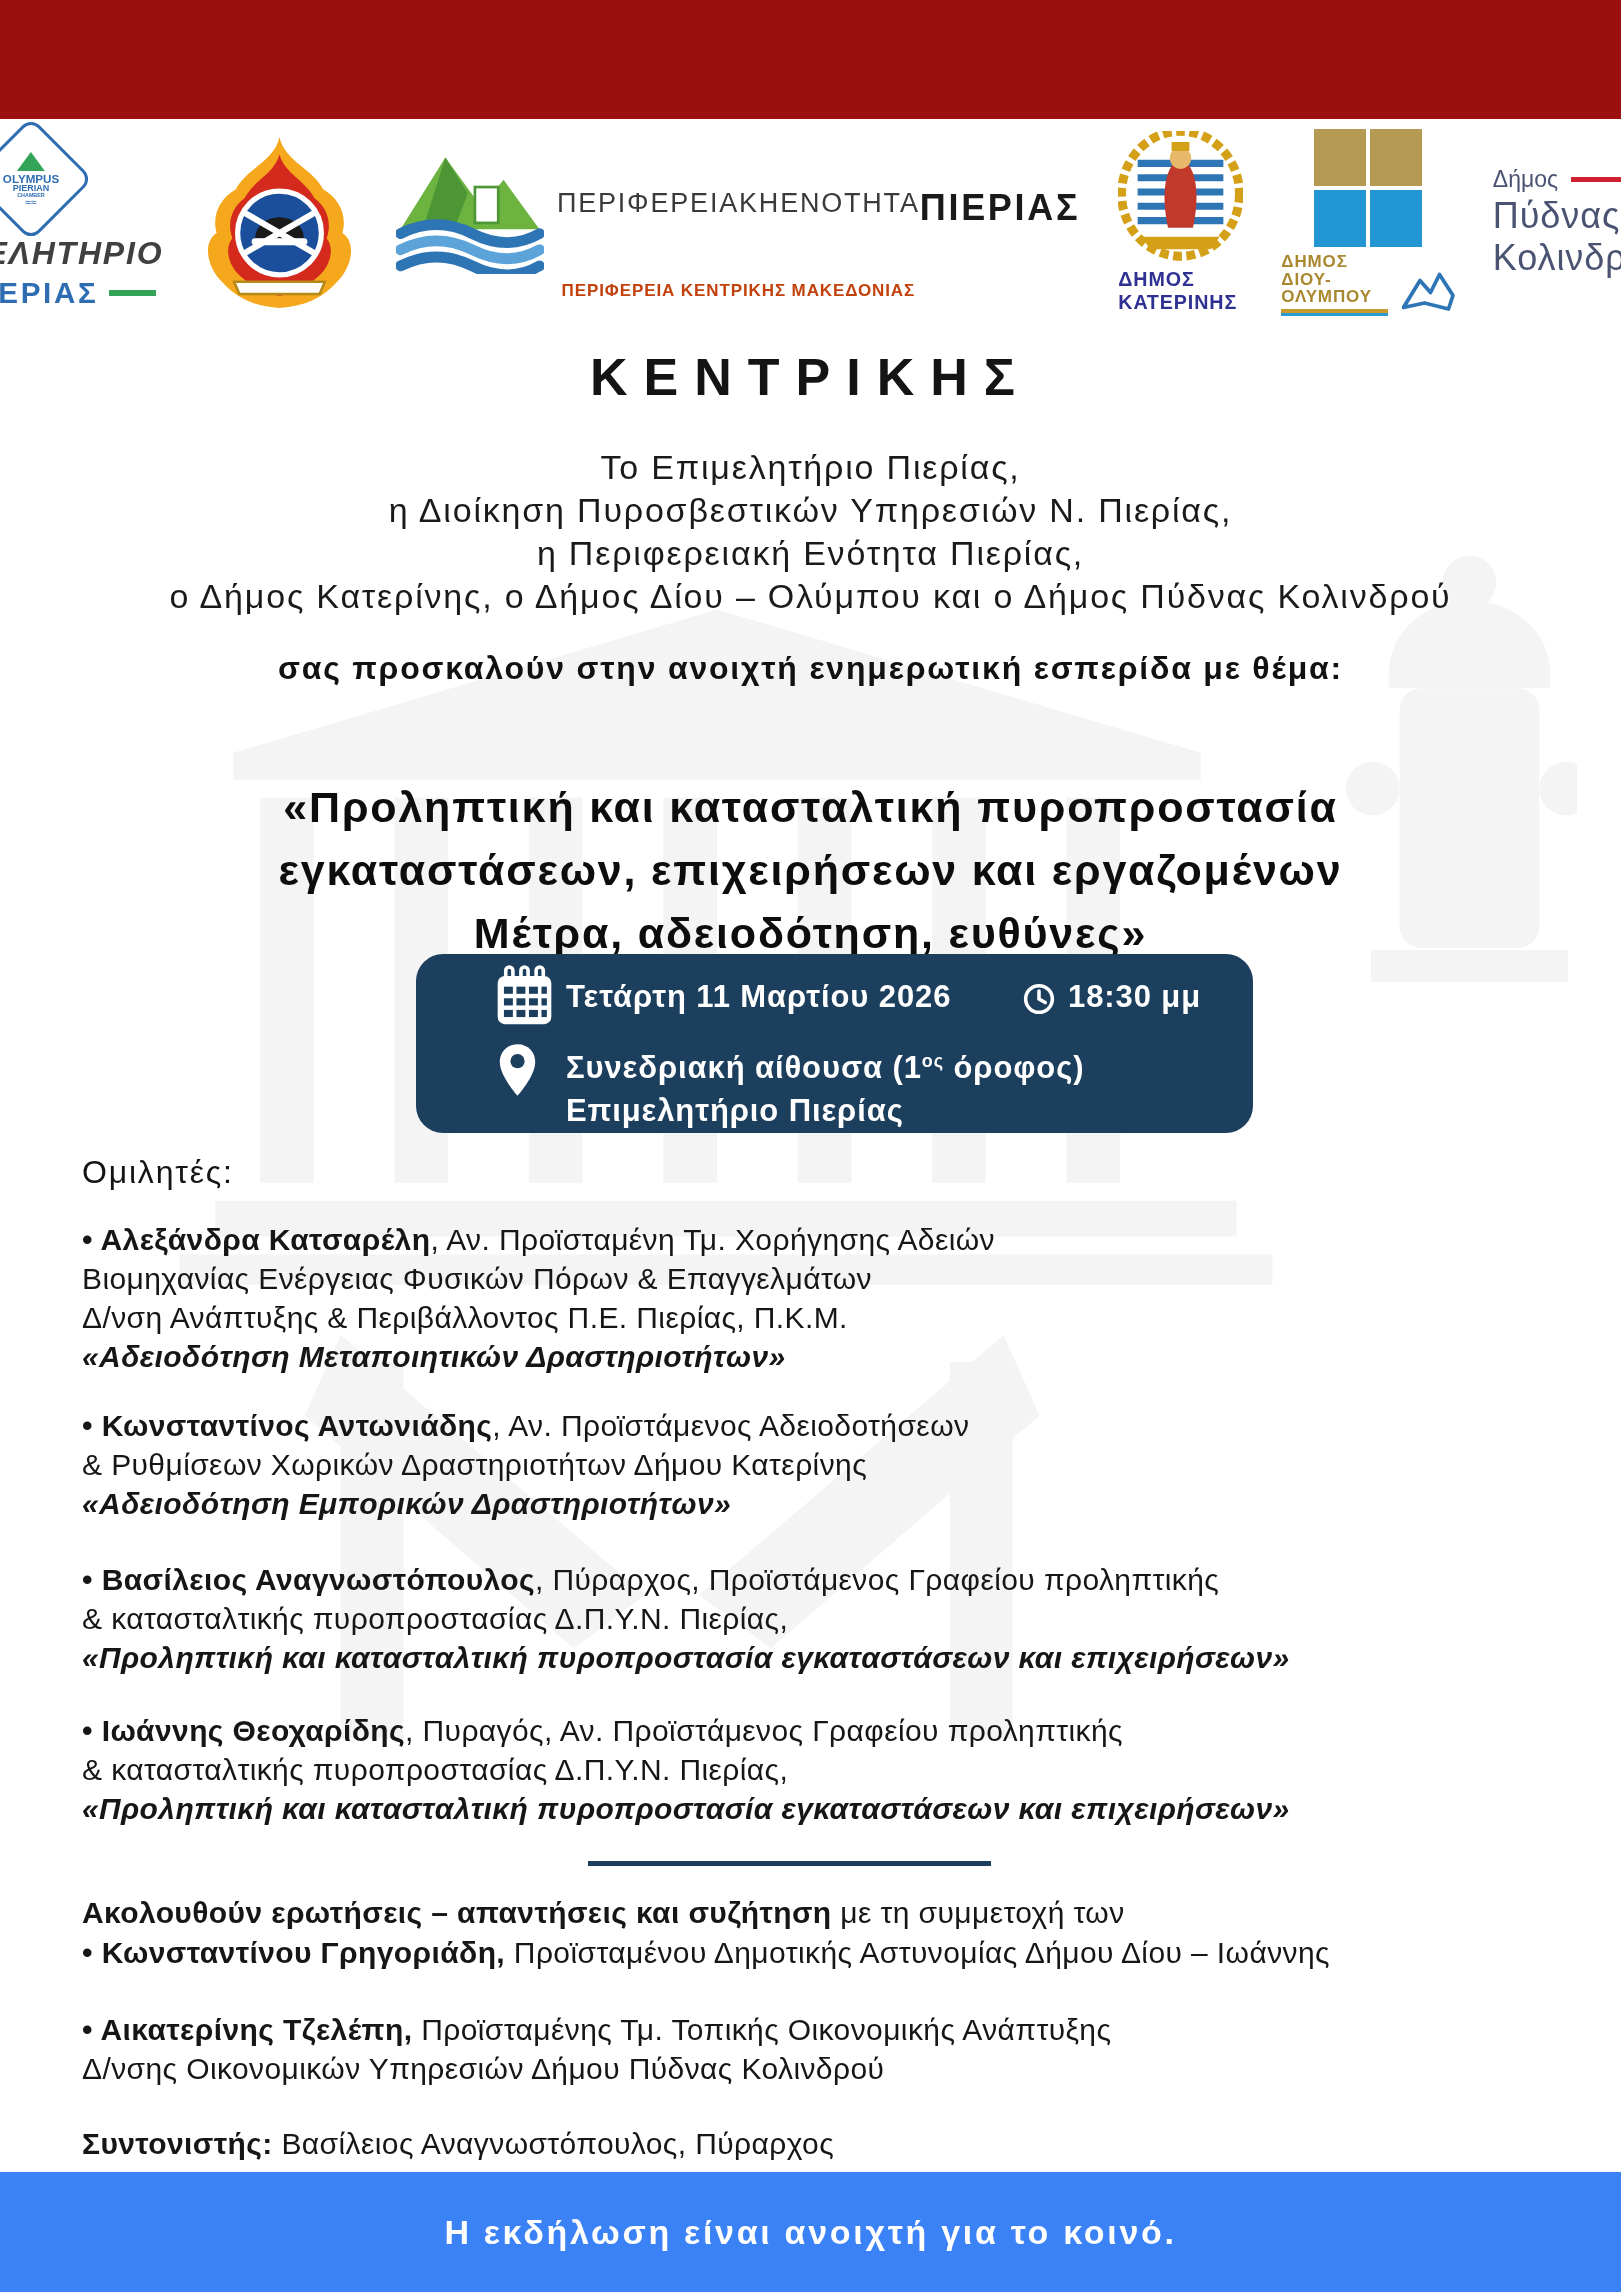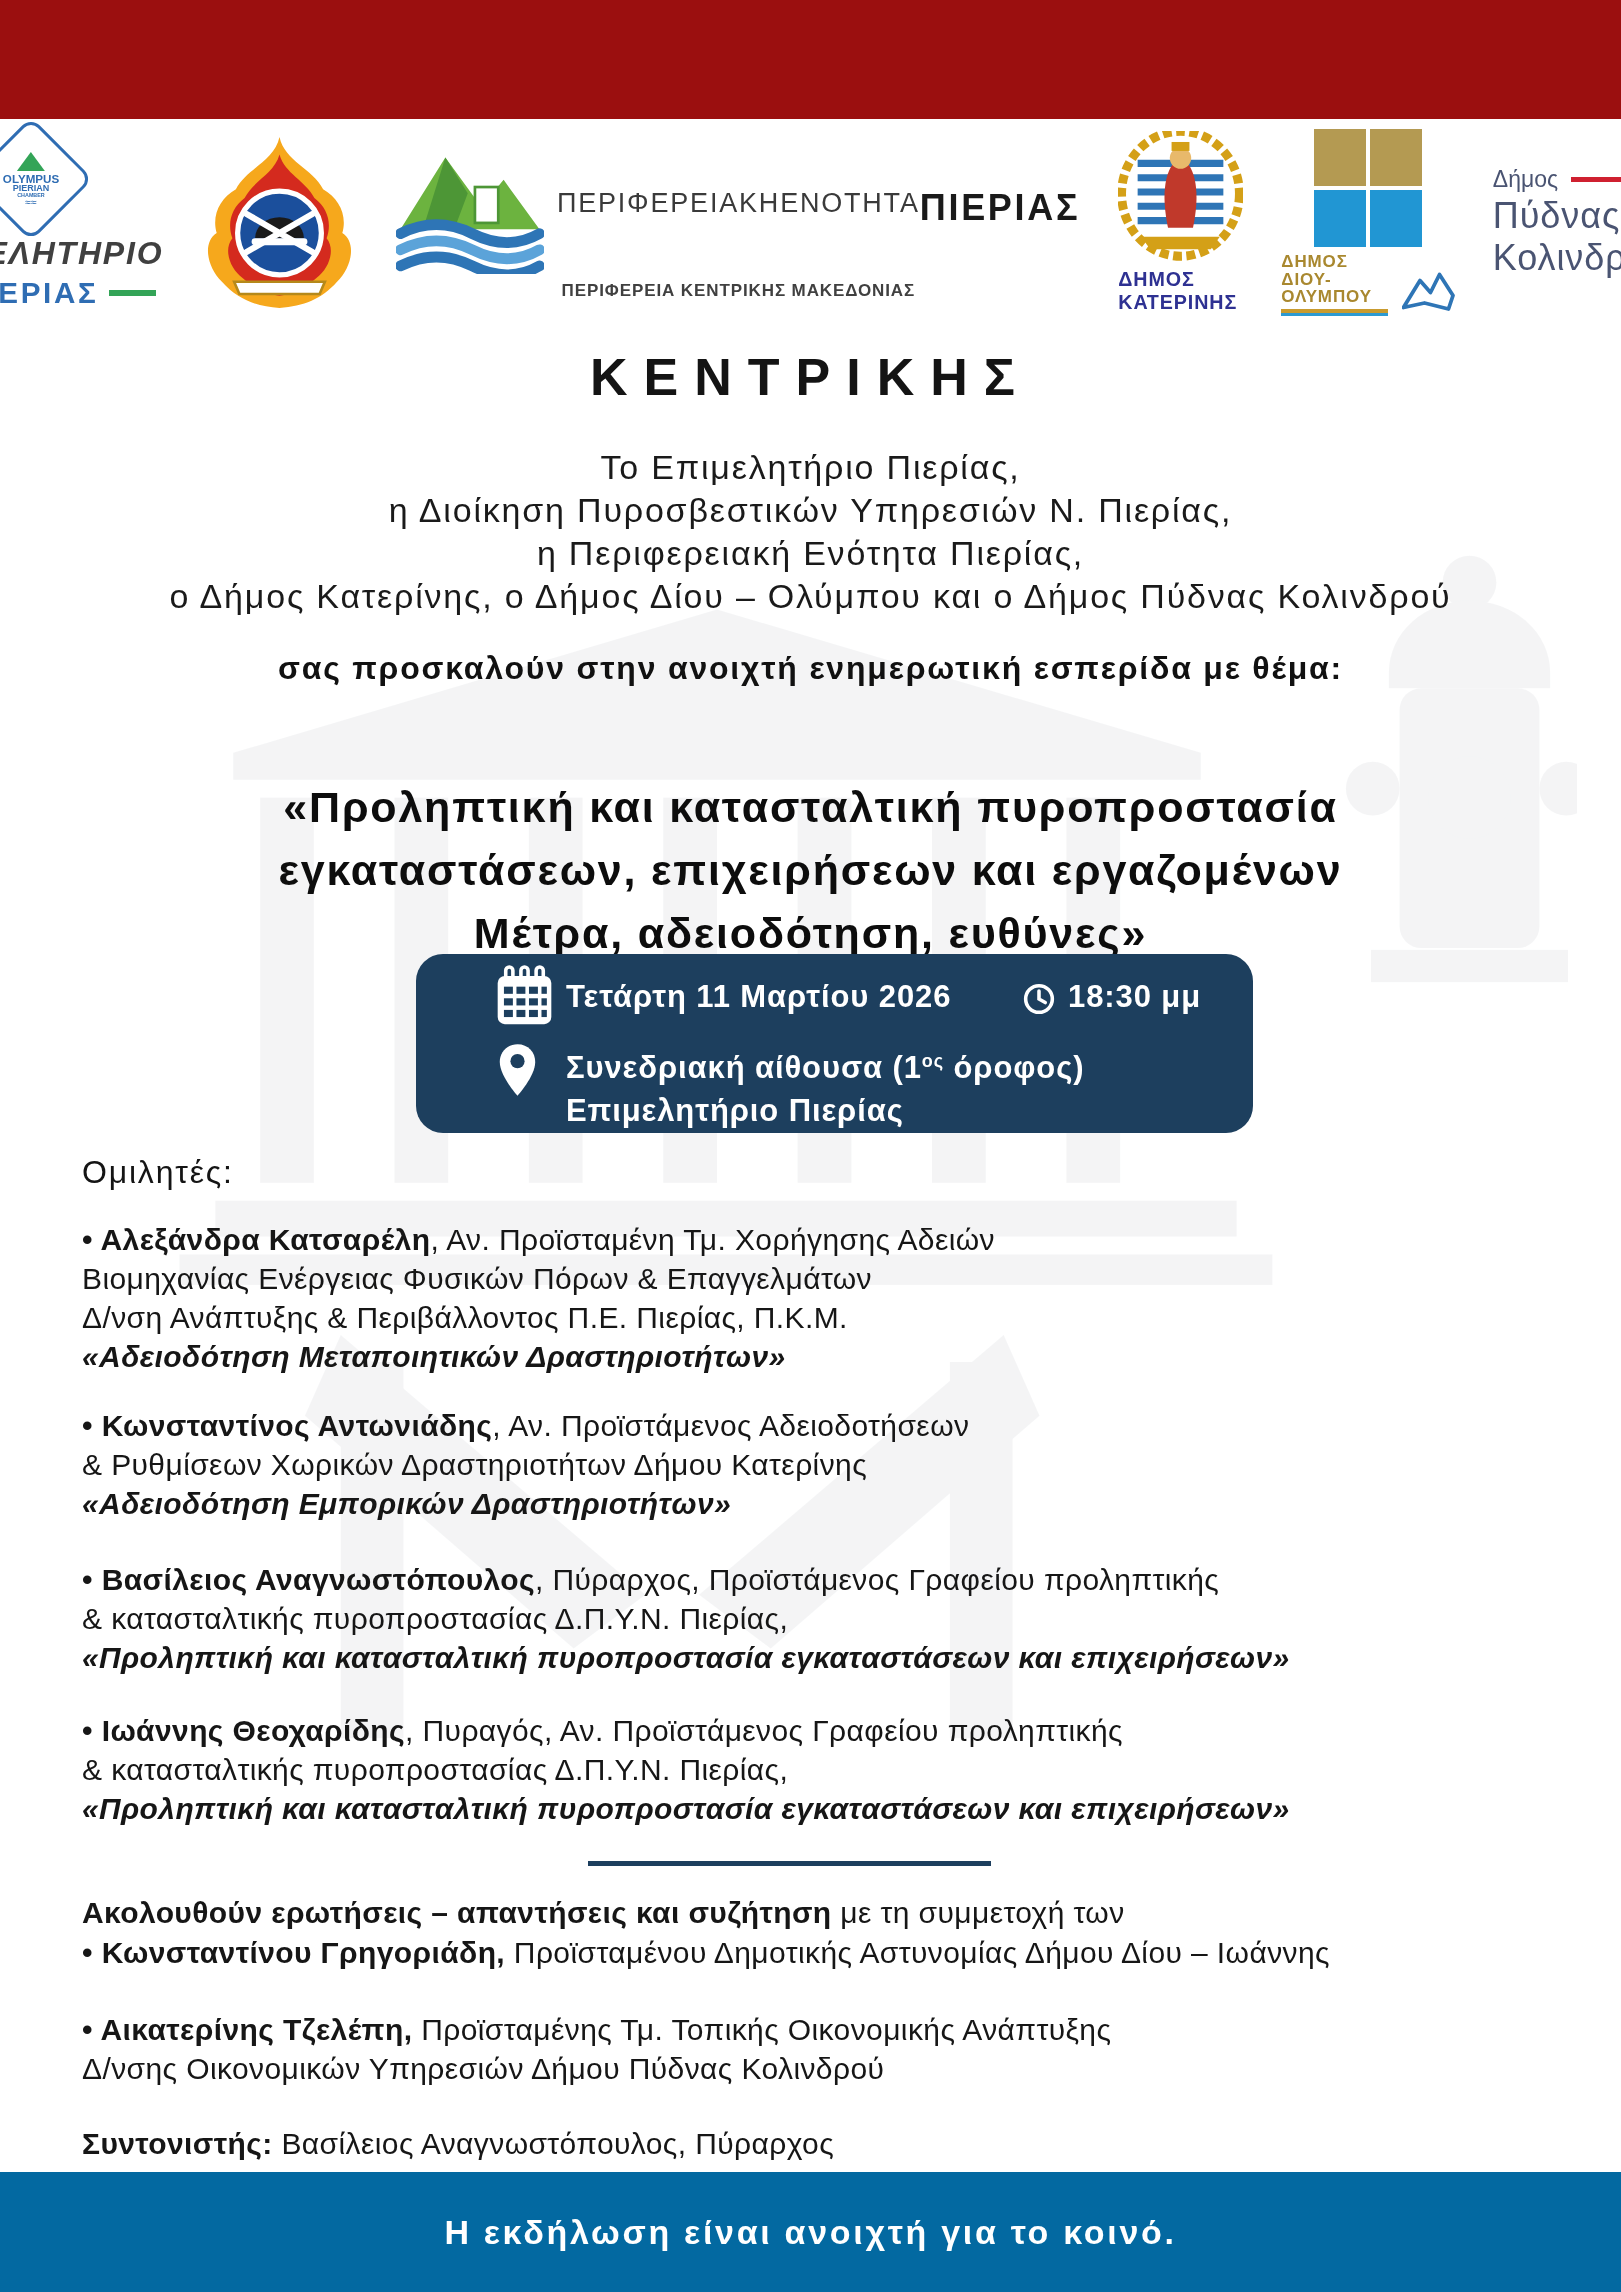--- a/index.html
+++ b/index.html
@@ -2,21 +2,21 @@
 <html style="font-size:14.3px"><head>
 <meta charset="utf-8">
 <style>
   html,body{margin:0;padding:0;}
   body{width:1621px;height:2293px;font-family:"Liberation Sans","DejaVu Sans",sans-serif;background:#ffffff;}
   .poster{position:relative;width:1621px;height:2293px;overflow:hidden;background:#ffffff;}
   .abs{position:absolute;}
 
   
   .band-top{top:0;left:0;width:100%;height:119px;background:#9b0f0f;}
-  .band-bottom{top:2172px;left:0;width:100%;height:121px;background:#0369a1;display:flex;align-items:center;justify-content:center;}
+  .band-bottom{top:2172px;left:0;width:100%;height:121px;background:#3b82f6;display:flex;align-items:center;justify-content:center;}
   .footer-text{color:#ffffff;font-size:34px;font-weight:bold;letter-spacing:2.7px;}
 
   
   .watermark{top:484px;left:72px;opacity:0.07;pointer-events:none;}
 
   
   .logos{top:133px;left:0;width:100%;height:179px;display:flex;align-items:center;justify-content:center;gap:38px;}
   .logo{display:flex;flex-direction:column;align-items:center;justify-content:center;}
 
   .chamber-diamond{width:82px;height:82px;border:3.6px solid #2f6db3;border-radius:12.5px;transform:rotate(45deg);display:flex;align-items:center;justify-content:center;margin-bottom:12.5px;background:#fff;}
@@ -29,21 +29,21 @@
   .chamber-line1{font-size:32px;font-weight:bold;color:#404040;letter-spacing:1.8px;font-style:italic;}
   .chamber-line2-row{display:flex;align-items:center;gap:10.7px;margin-top:3.6px;}
   .chamber-dash{width:47px;height:5.4px;background:#33a457;}
   .chamber-line2{font-size:29.6px;font-weight:bold;color:#2f6db3;letter-spacing:2.7px;}
 
   .regional{flex-direction:column;}
   .regional-top{display:flex;align-items:center;gap:12.5px;}
   .regional-text{display:flex;flex-direction:row;line-height:1.08;}
   .regional-l1,.regional-l2{font-size:27px;color:#3a3a3a;letter-spacing:1.8px;}
   .regional-l3{font-size:36px;font-weight:bold;color:#1a1a1a;letter-spacing:2.7px;}
-  .regional-sub{font-size:17px;font-weight:bold;color:#404040;margin-top:7.2px;letter-spacing:0.9px;}
+  .regional-sub{font-size:17px;font-weight:bold;color:#c2410c;margin-top:7.2px;letter-spacing:0.9px;}
 
   .katerini-label{font-size:19.7px;font-weight:bold;color:#2e3192;margin-top:7.2px;letter-spacing:0.9px;}
 
   .dion-tiles{display:grid;grid-template-columns:52px 52px;grid-template-rows:57px 57px;gap:4.5px;}
   .tile-gold{background:#b49a52;}
   .tile-blue{background:#2196d3;}
   .dion-bottom{display:flex;align-items:flex-end;gap:3.6px;margin-top:5.4px;}
   .dion-label{display:flex;flex-direction:column;align-items:flex-start;line-height:1.05;}
   .dion-l1,.dion-l2{font-size:17px;font-weight:bold;color:#a9882f;letter-spacing:0.9px;}
   .dion-bars{width:107px;height:7.2px;background:linear-gradient(#c99b2e 0 50%,#2c9ad2 50% 100%);margin-top:2.7px;}

